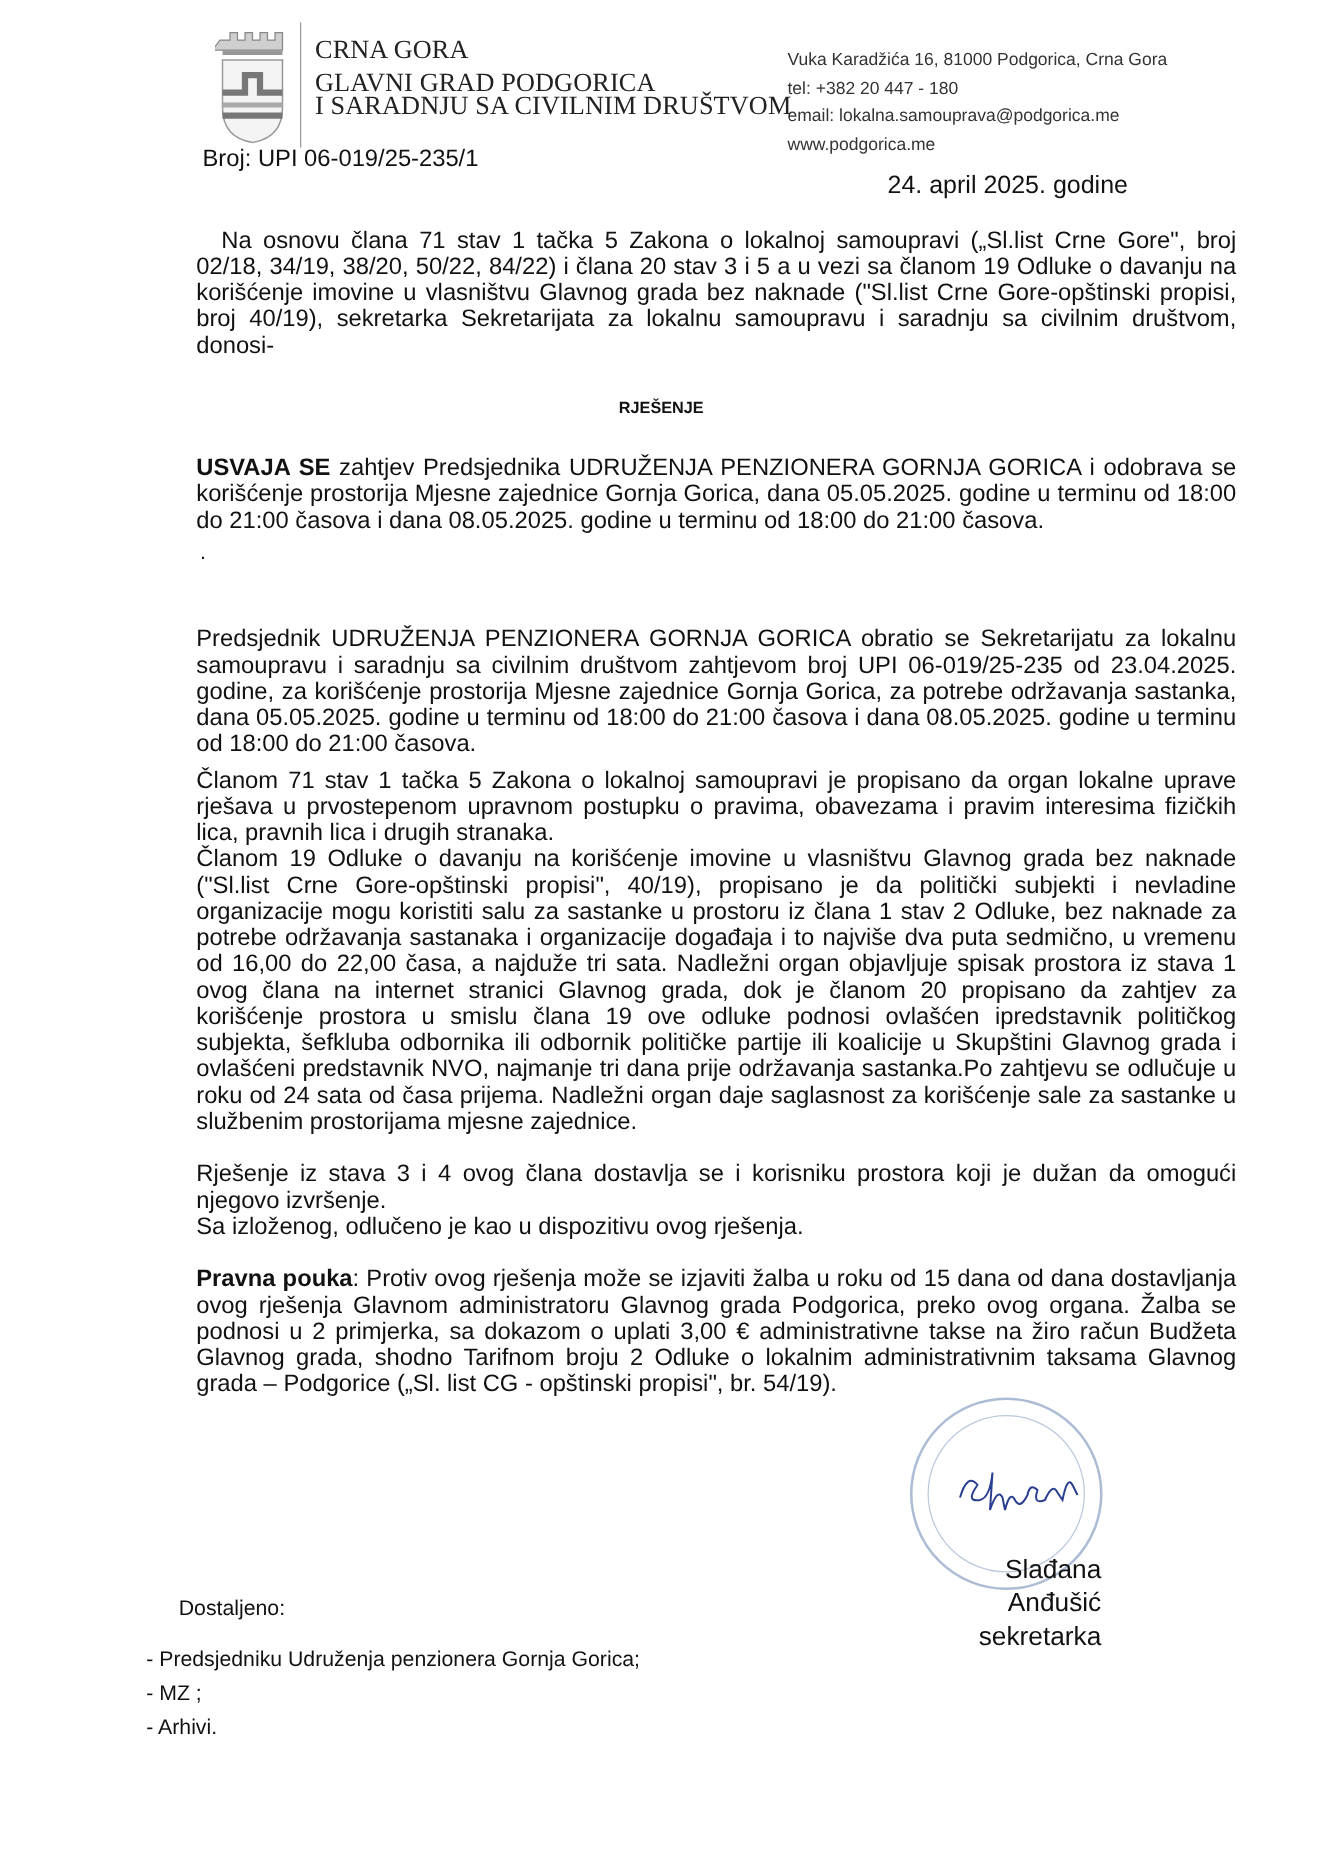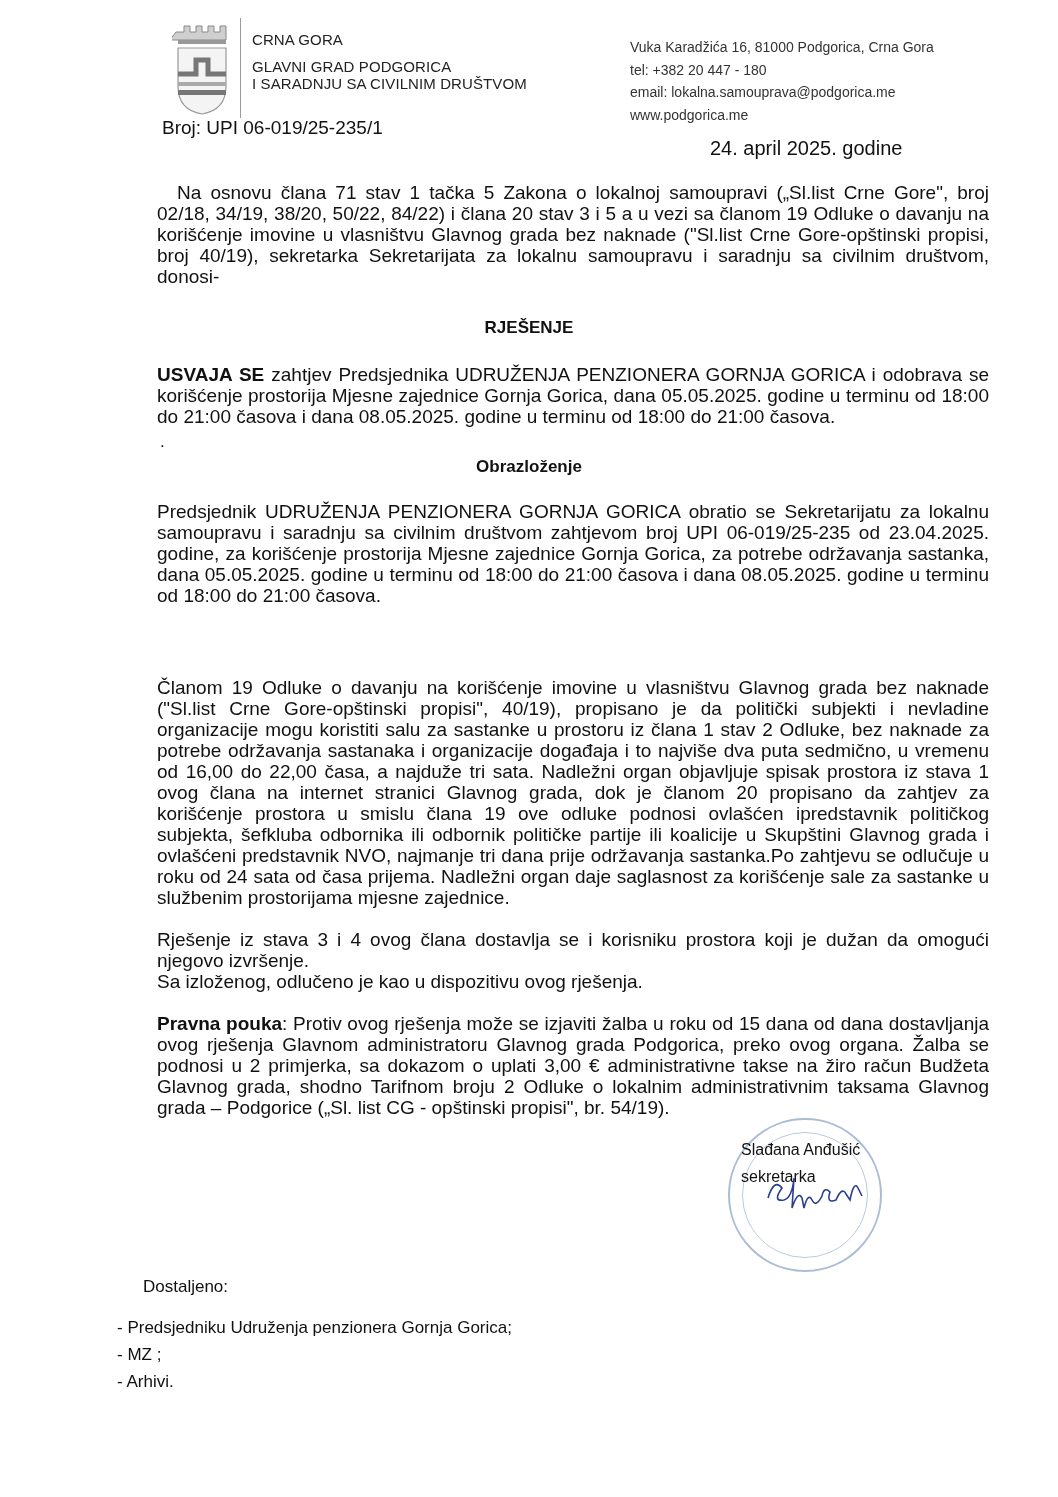--- a/index.html
+++ b/index.html
@@ -3,39 +3,39 @@
 <meta charset="utf-8">
 <style>
   html, body { margin: 0; padding: 0; background: #ffffff; }
   body { width: 1058px; height: 1497px; position: relative; overflow: hidden;
          font-family: "Liberation Sans", "DejaVu Sans", sans-serif; color: #111; }
   .page { position: absolute; inset: 0; }
 
   
   .crest { position: absolute; left: 172px; top: 18px; width: 60px; height: 100px; }
   .vline { position: absolute; left: 240px; top: 18px; width: 1px; height: 100px; background: #9a9a9a; }
-  .org { position: absolute; left: 252px; top: 26px; font-size: 15px; line-height: 27px; color: #222; letter-spacing: 0.1px; }
+  .org { position: absolute; left: 252px; top: 26px; font-size: 21px; line-height: 27px; color: #222; letter-spacing: 0.1px; font-family: Liberation Serif, serif; }
   .org .l4 { line-height: 16px; margin-top: -4px; }
   .broj { position: absolute; left: 162px; top: 117px; font-size: 19px; color: #111; }
   .contact { position: absolute; left: 630px; top: 36px; font-size: 14px; line-height: 22.5px; color: #333; }
   .date { position: absolute; left: 710px; top: 137px; font-size: 20px; color: #111; }
 
   
   .para { position: absolute; left: 157px; width: 832px; font-size: 19px; line-height: 21px; text-align: justify; color: #111; }
   .para.first { text-indent: 20px; }
-  .heading { position: absolute; left: 0; width: 1058px; text-align: center; font-size: 17px; font-weight: bold; }
+  .heading { position: absolute; left: 0; width: 1058px; text-align: center; font-size: 13px; font-weight: bold; }
   .bold { font-weight: bold; }
   .dot { position: absolute; left: 160px; top: 432px; font-size: 17px; }
 
   
   .stamp { position: absolute; left: 728px; top: 1118px; width: 150px; height: 150px; border-radius: 50%;
            border: 2px solid #8fa6c6; opacity: 0.75; }
   .stamp::after { content: ""; position: absolute; inset: 12px; border-radius: 50%; border: 1px solid #a6b7d2; }
   .sigline { position: absolute; left: 760px; top: 1170px; }
-  .signer { position: absolute; left: 741px; top: 1136px; font-size: 16px; line-height: 27px; text-align: left; width: 140px; }
+  .signer { position: absolute; left: 741px; top: 1242px; font-size: 21px; line-height: 27px; text-align: right; width: 140px; }
 
   
   .dist-title { position: absolute; left: 143px; top: 1277px; font-size: 17px; }
   .dist { position: absolute; left: 105px; top: 1302px; font-size: 17px; line-height: 27px; list-style: none; padding: 0; margin: 12px; }
 </style>
 </head>
 <body>
 
 <div class="page">
 
@@ -67,22 +67,22 @@
   <div class="date">24. april 2025. godine</div>
 
   <div class="para first" style="top:182px;">Na osnovu člana 71 stav 1 tačka 5 Zakona o lokalnoj samoupravi („Sl.list Crne Gore", broj 02/18, 34/19, 38/20, 50/22, 84/22) i člana   20 stav 3 i 5 a u vezi sa članom 19  Odluke o davanju na korišćenje imovine u vlasništvu Glavnog grada bez naknade ("Sl.list Crne Gore-opštinski propisi, broj 40/19), sekretarka Sekretarijata za lokalnu samoupravu i saradnju sa civilnim društvom, donosi-</div>
 
   <div class="heading" style="top:318px;">RJEŠENJE</div>
   <div class="para" style="top:364px;">
     <span class="bold">USVAJA SE</span><span> zahtjev  Predsjednika UDRUŽENJA PENZIONERA GORNJA GORICA  i odobrava se korišćenje prostorija Mjesne zajednice Gornja Gorica, dana  05.05.2025. godine u terminu od 18:00 do 21:00 časova i dana 08.05.2025. godine u terminu od 18:00 do 21:00 časova.</span>
   </div>
   <div class="dot">.</div>
 
-  <div class="heading" style="top:457px;">Obrazloženje</div>
   <div class="para" style="top:501px;">Predsjednik UDRUŽENJA PENZIONERA GORNJA GORICA obratio se Sekretarijatu za lokalnu samoupravu i saradnju sa civilnim društvom  zahtjevom broj UPI 06-019/25-235 od 23.04.2025. godine, za korišćenje prostorija Mjesne zajednice Gornja Gorica, za potrebe održavanja sastanka, dana  05.05.2025. godine u terminu od 18:00 do 21:00 časova i dana 08.05.2025. godine u terminu od 18:00 do 21:00 časova.</div>
+  <div class="para" style="top:614px;">Članom 71 stav 1 tačka 5  Zakona o lokalnoj samoupravi je propisano da organ lokalne uprave rješava u prvostepenom upravnom postupku o pravima, obavezama i pravim interesima fizičkih lica, pravnih lica i drugih stranaka.</div>
   <div class="para" style="top:677px;">Članom 19 Odluke o davanju na korišćenje imovine u vlasništvu Glavnog grada bez naknade ("Sl.list Crne Gore-opštinski propisi", 40/19), propisano je da politički subjekti i nevladine organizacije mogu koristiti salu za sastanke u prostoru iz člana 1 stav 2 Odluke, bez naknade za potrebe održavanja sastanaka i organizacije događaja i to najviše dva puta sedmično, u vremenu od 16,00 do 22,00 časa, a najduže tri sata. Nadležni organ objavljuje spisak prostora iz stava 1 ovog člana na internet stranici Glavnog grada, dok je članom 20 propisano  da zahtjev za korišćenje prostora u smislu člana 19 ove odluke podnosi ovlašćen ipredstavnik političkog subjekta, šefkluba odbornika ili odbornik političke partije ili koalicije u Skupštini Glavnog grada i ovlašćeni predstavnik NVO, najmanje tri dana prije održavanja sastanka.Po zahtjevu se odlučuje u roku od 24 sata od časa prijema. Nadležni organ daje saglasnost za korišćenje sale za sastanke u službenim prostorijama mjesne zajednice.</div>
   <div class="para" style="top:929px;">Rješenje iz stava 3 i 4 ovog člana dostavlja se i korisniku prostora koji je dužan da omogući njegovo izvršenje.</div>
   <div class="para" style="top:971px;">Sa izloženog, odlučeno je kao u dispozitivu ovog rješenja.</div>
 
   <div class="para" style="top:1013px;">
     <span class="bold">Pravna pouka</span><span>: Protiv ovog rješenja može se izjaviti žalba u roku od 15 dana od dana dostavljanja ovog rješenja Glavnom administratoru Glavnog grada Podgorica, preko ovog organa. Žalba se podnosi u 2 primjerka, sa dokazom o uplati 3,00 € administrativne takse na žiro račun Budžeta Glavnog grada, shodno Tarifnom broju 2 Odluke o lokalnim administrativnim taksama Glavnog grada – Podgorice („Sl. list CG - opštinski propisi", br. 54/19).</span>
   </div>
 
   <div class="stamp"></div>
   <svg class="sigline" width="150" height="40" viewBox="0 0 150 40">

